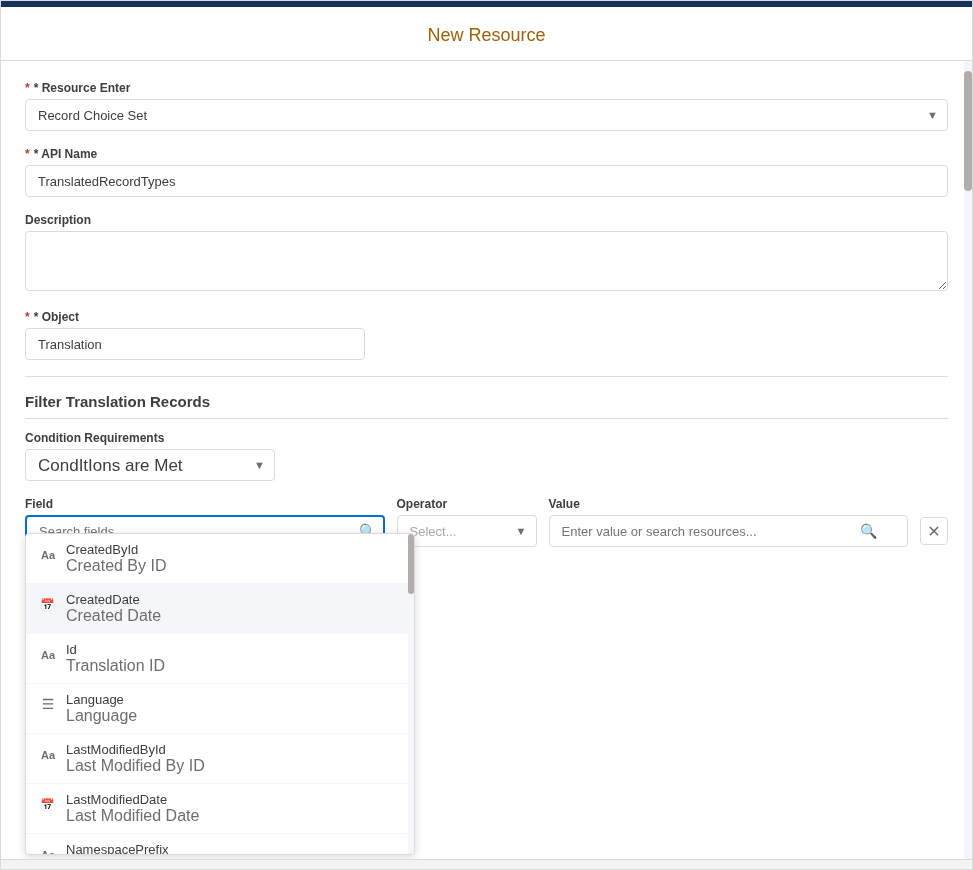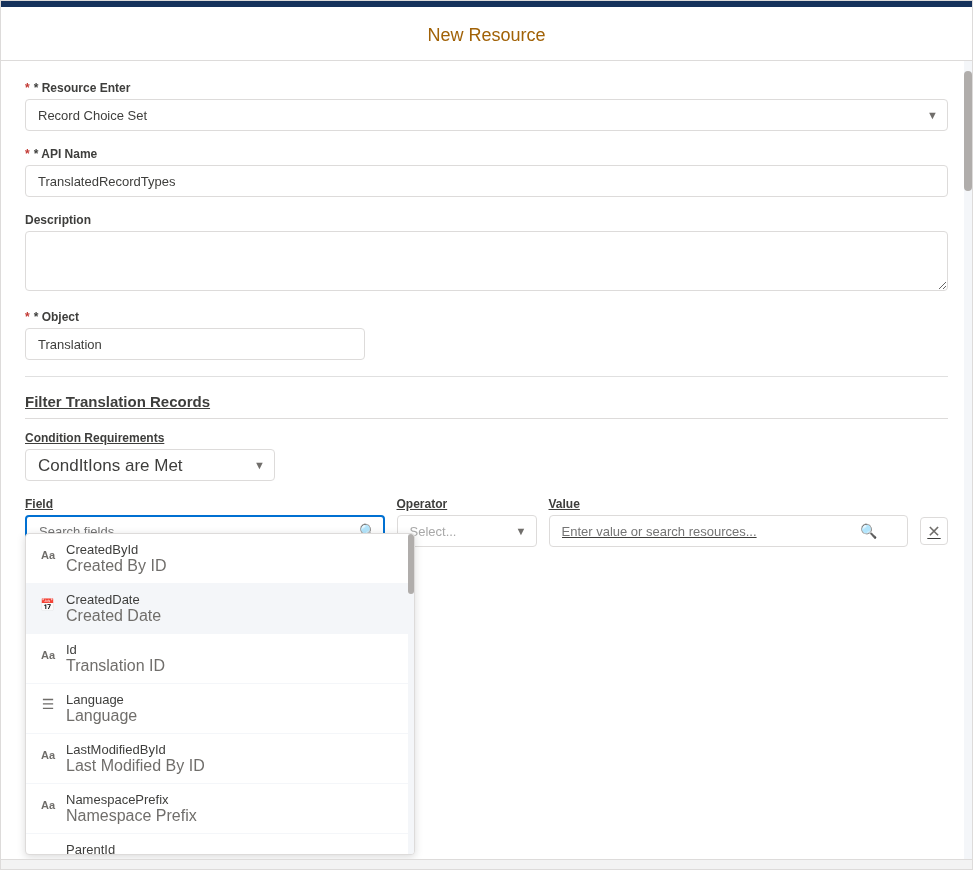--- a/index.html
+++ b/index.html
@@ -124,21 +124,20 @@
     .section-title {
       font-size: 15px;
       font-weight: 600;
       color: #3e3e3c;
       margin-bottom: 12px;
       padding-bottom: 8px;
       border-bottom: 1px solid #dddbda;
     }
     .filter-section {
       margin-bottom: 20px;
-      text-decoration: underline;
     }
     .operator-col {
       width: 140px;
       flex-shrink: 0;
     }
     .search-input-wrapper {
       position: relative;
       display: flex;
       align-items: center;
     }
@@ -430,20 +429,29 @@
               <div class="dropdown-item">
                 <div class="dropdown-item-icon">
                     <span class="icon-text-field"></span>
                   </div>
                 <div class="dropdown-item-text">
                   <span class="dropdown-item-name">LastModifiedById</span>
                   <span class="dropdown-item-label">Last Modified By ID</span>
                 </div>
               </div>
 
+              <div class="dropdown-item">
+                <div class="dropdown-item-icon">
+                    <span class="icon-date-field"></span>
+                  </div>
+                <div class="dropdown-item-text">
+                  <span class="dropdown-item-name">LastModifiedDate</span>
+                  <span class="dropdown-item-label">Last Modified Date</span>
+                </div>
+              </div>
 
               <div class="dropdown-item">
                 <div class="dropdown-item-icon">
                     <span class="icon-text-field"></span>
                   </div>
                 <div class="dropdown-item-text">
                   <span class="dropdown-item-name">NamespacePrefix</span>
                   <span class="dropdown-item-label">Namespace Prefix</span>
                 </div>
               </div>

